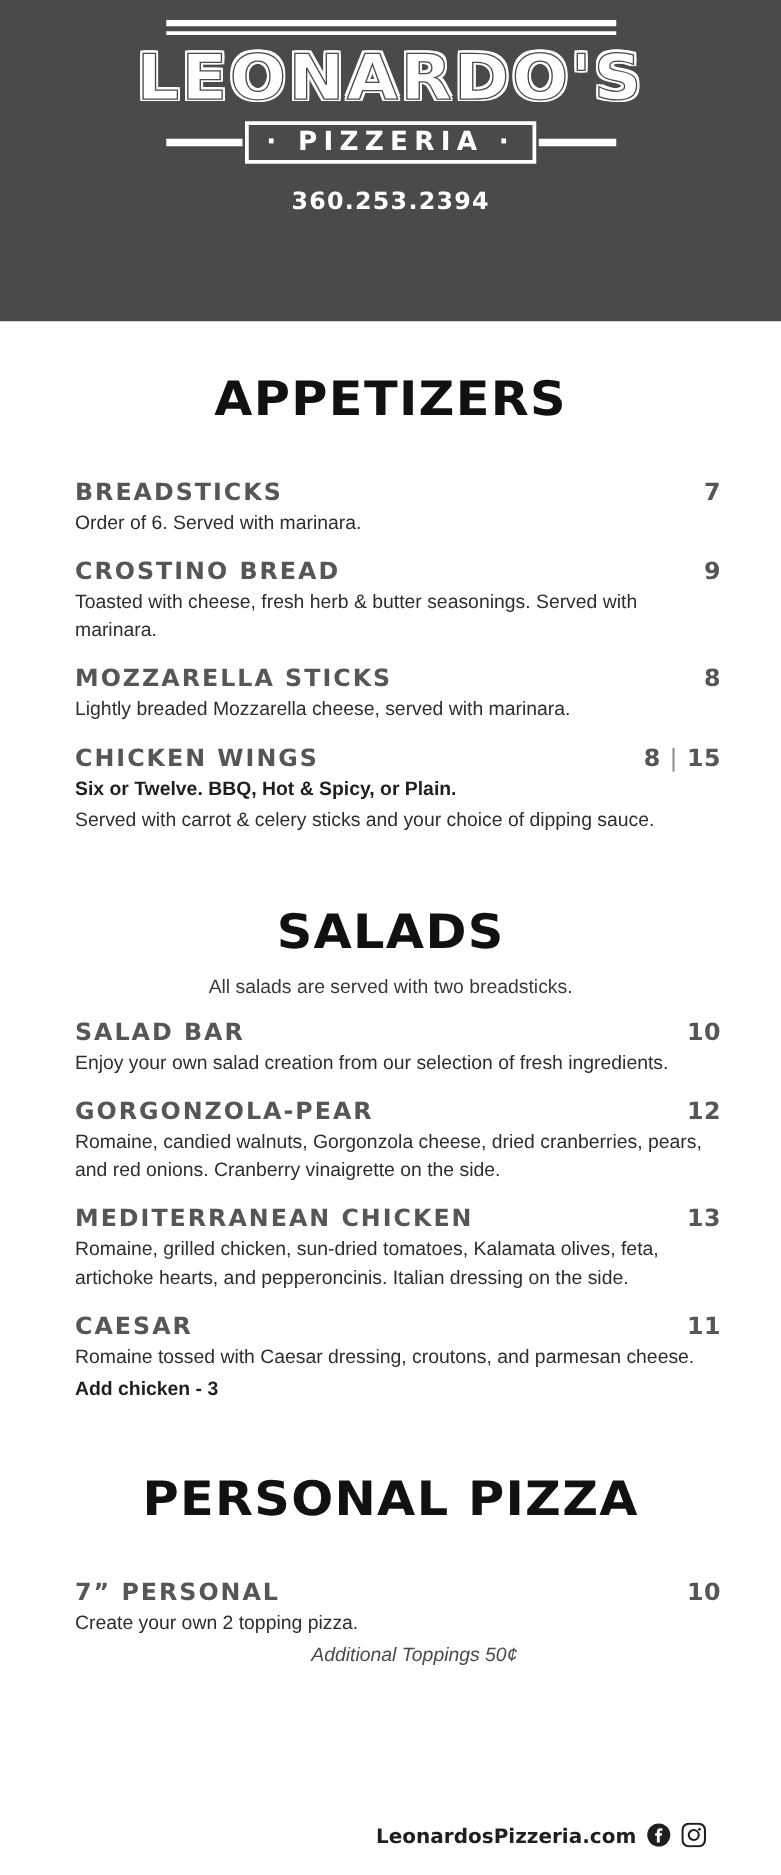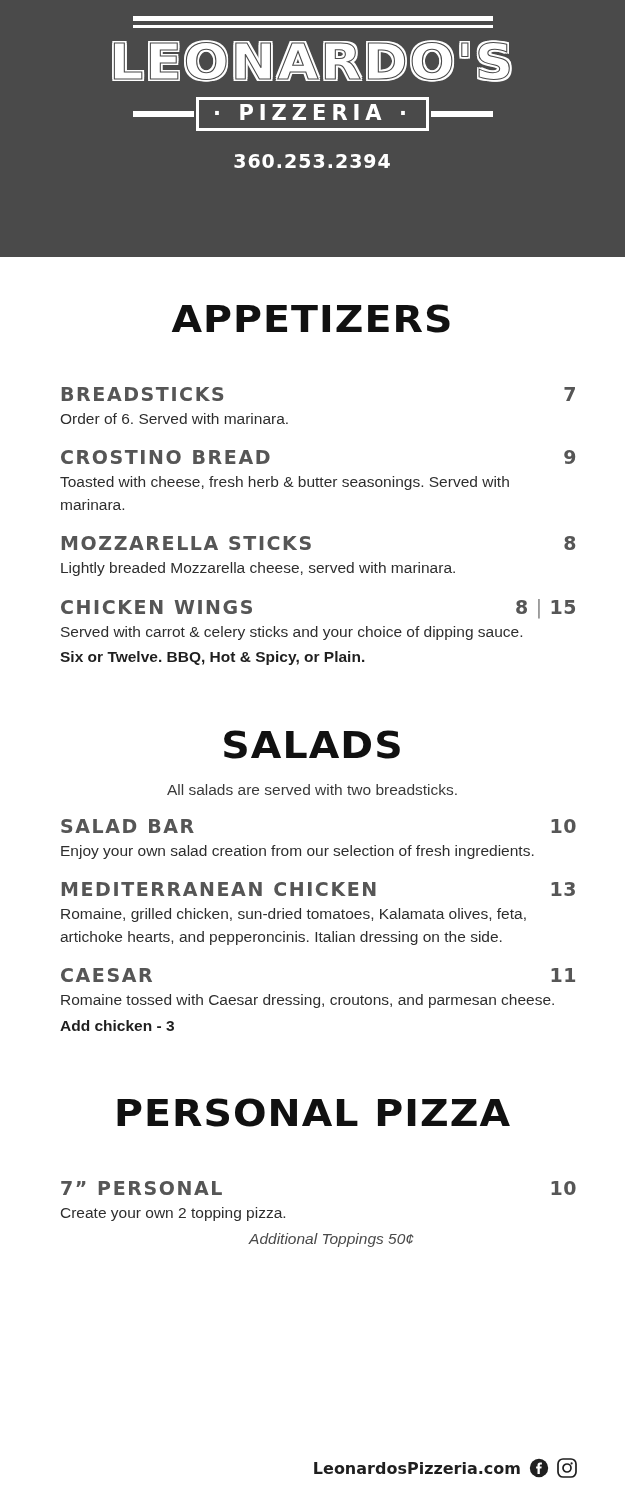--- a/index.html
+++ b/index.html
@@ -172,21 +172,21 @@
     text-align: center;
   }
 
   .gap-lg { height: 54px; }
   .gap-md { height: 40px; }
   .gap-sm { height: 26px; }
 
   
   .footer {
     position: absolute;
-    right: 48px;
+    right: 60px;
     bottom: 22px;
     display: flex;
     align-items: center;
     gap: 8px;
   }
   .footer-site {
     font-family: "DejaVu Sans", sans-serif;
     font-weight: bold;
     font-size: 16px;
     color: #1f1f1f;
@@ -247,36 +247,43 @@
       <span class="item-price">8</span>
     </div>
     <div class="item-desc">Lightly breaded Mozzarella cheese, served with marinara.</div>
   </div>
 
   <div class="item">
     <div class="item-head">
       <span class="item-name">CHICKEN WINGS</span>
       <span class="item-price"><span>8</span><span class="price-sep">|</span><span>15</span></span>
     </div>
+    <div class="item-desc bold">Six or Twelve. BBQ, Hot &amp; Spicy, or Plain.</div>
     <div class="item-desc">Served with carrot &amp; celery sticks and your choice of dipping sauce.</div>
-    <div class="item-desc bold">Six or Twelve. BBQ, Hot &amp; Spicy, or Plain.</div>
   </div>
 
   <div class="gap-lg"></div>
   <h2 class="section-title">SALADS</h2>
   <p class="section-note">All salads are served with two breadsticks.</p>
 
   <div class="item">
     <div class="item-head">
       <span class="item-name">SALAD BAR</span>
       <span class="item-price">10</span>
     </div>
     <div class="item-desc">Enjoy your own salad creation from our selection of fresh ingredients.</div>
   </div>
 
+  <div class="item">
+    <div class="item-head">
+      <span class="item-name">GORGONZOLA-PEAR</span>
+      <span class="item-price">12</span>
+    </div>
+    <div class="item-desc">Romaine, candied walnuts, Gorgonzola cheese, dried cranberries, pears, and red onions. Cranberry vinaigrette on the side.</div>
+  </div>
 
   <div class="item">
     <div class="item-head">
       <span class="item-name">MEDITERRANEAN CHICKEN</span>
       <span class="item-price">13</span>
     </div>
     <div class="item-desc">Romaine, grilled chicken, sun-dried tomatoes, Kalamata olives, feta, artichoke hearts, and pepperoncinis. Italian dressing on the side.</div>
   </div>
 
   <div class="item">

